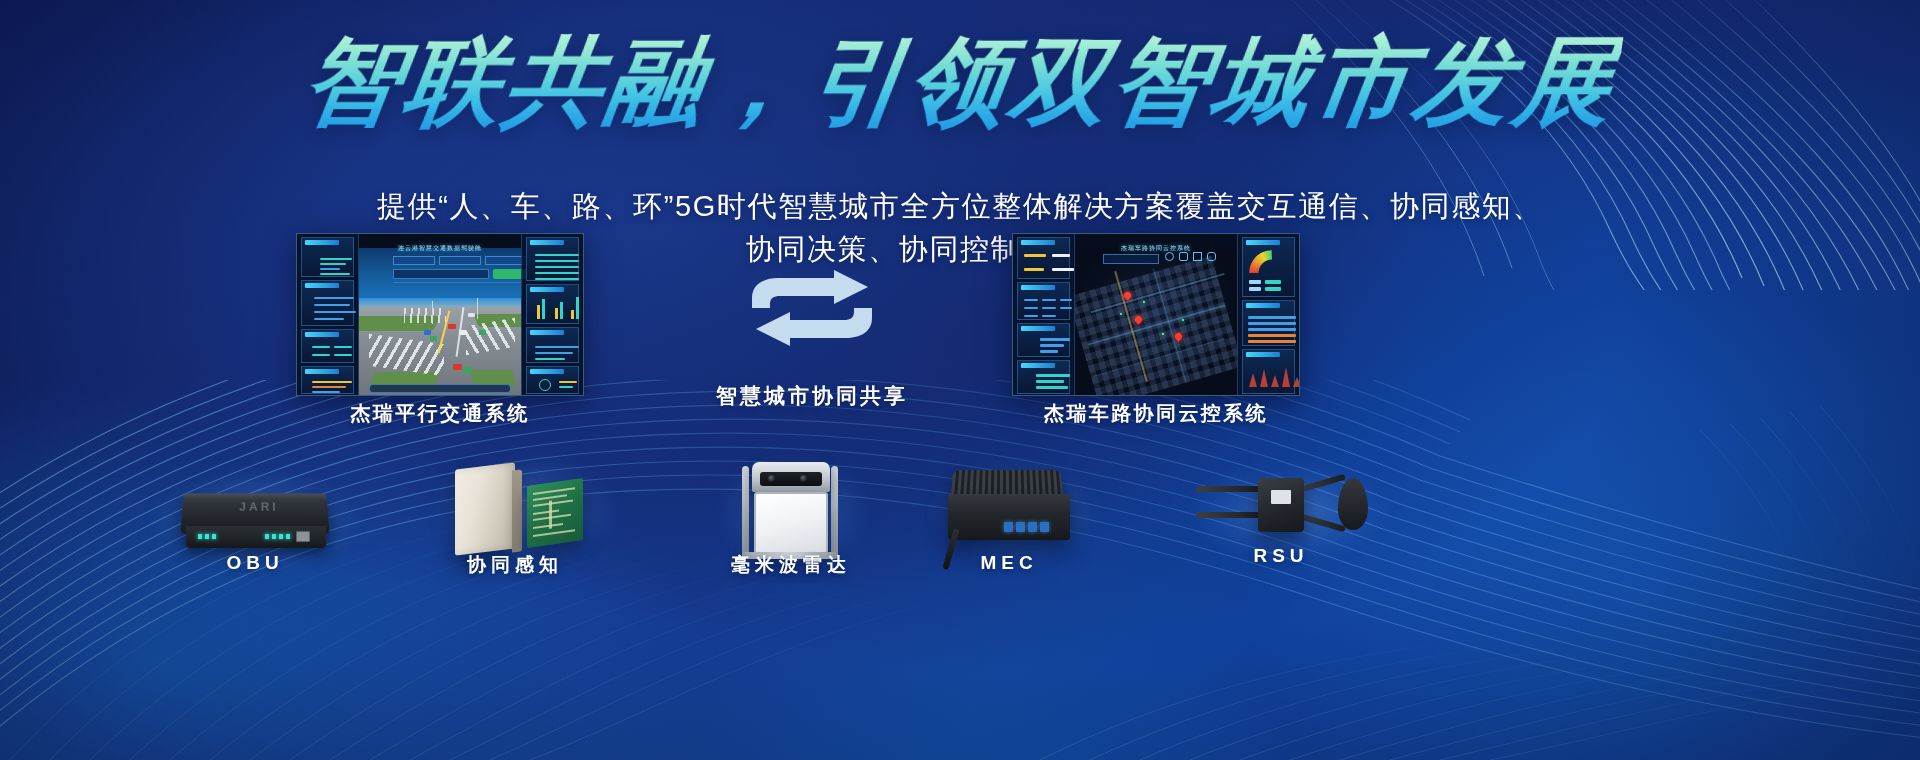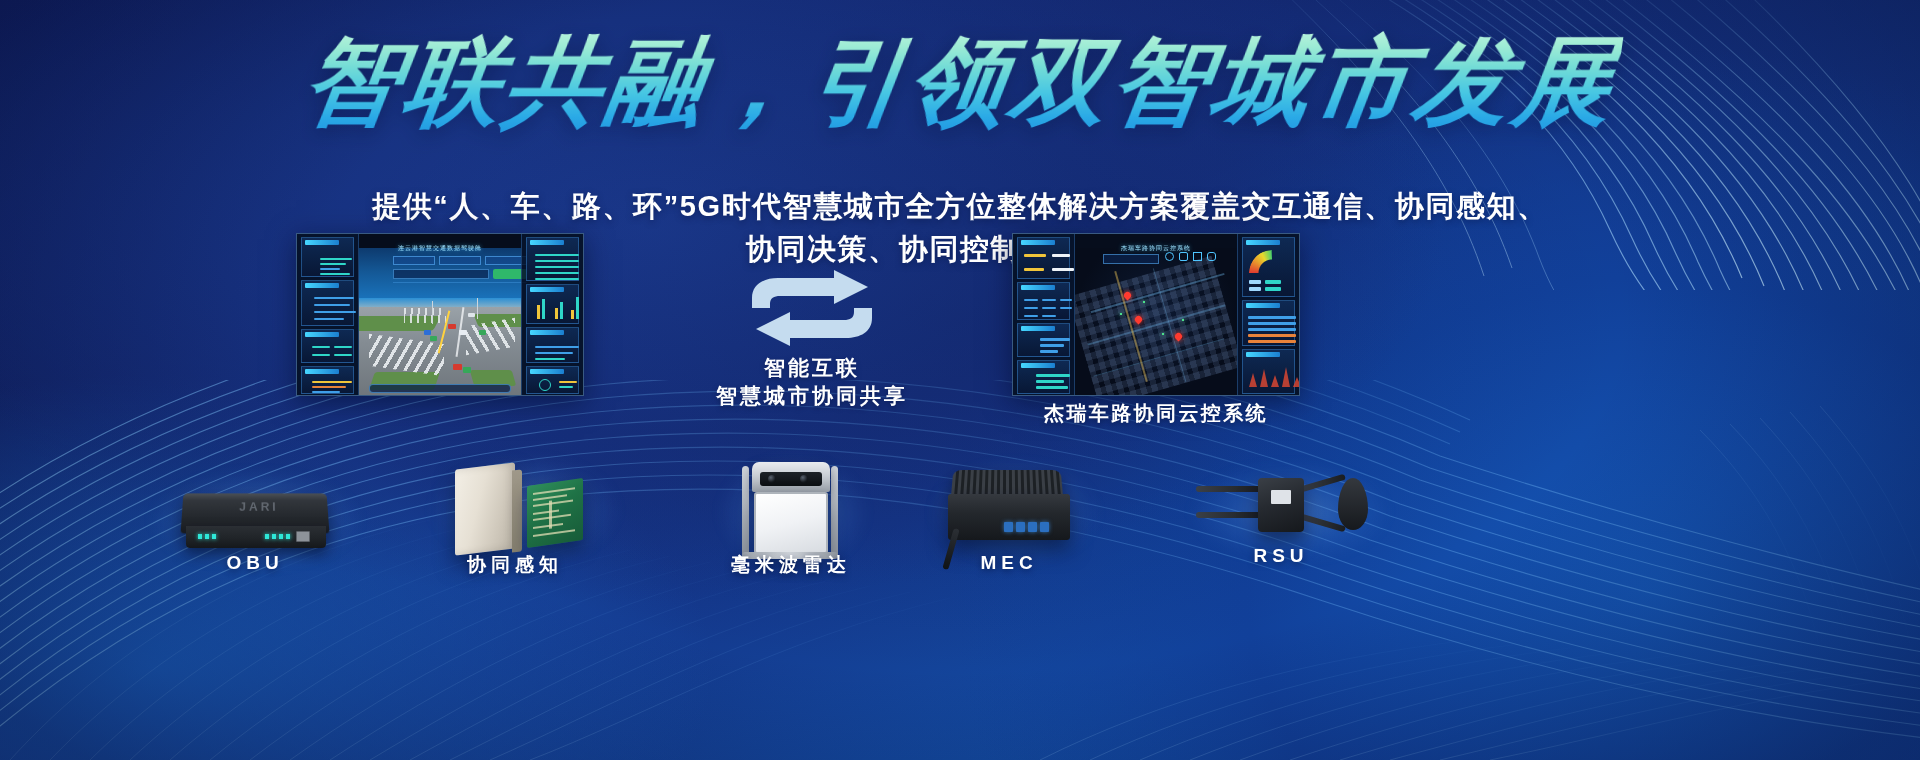--- a/index.html
+++ b/index.html
@@ -40,21 +40,21 @@
     -webkit-text-fill-color:transparent; color:transparent;
     transform:skewX(-8deg);
     filter:drop-shadow(0 4px 10px rgba(4,16,60,0.45));
   }
 
   
   .sub-wrap{ position:absolute; left:0; top:185px; width:1920px; text-align:center; }
   .sub-line{
     color:#ffffff;
     font-size:29px;
-    font-weight:700;
+    font-weight:400;
     letter-spacing:1.6px;
     line-height:43px;
     text-shadow:0 2px 6px rgba(5,18,62,0.5);
   }
 
   
   .panel{
     position:absolute;
     border:1px solid rgba(120,185,255,0.45);
     background:#060d1c;
@@ -444,20 +444,21 @@
         </div>
         <div class="db-card" style="top:132px;height:28px;">
           <span class="hd"></span>
           <i style="position:absolute;left:12px;top:12px;width:12px;height:12px;border:1px solid #2fd6c8;border-radius:50%;"></i>
           <i class="db-bar y" style="left:32px;top:14px;width:18px;"></i>
           <i class="db-bar" style="left:32px;top:19px;width:14px;"></i>
         </div>
       </div>
     </div>
   </div>
+  <div class="panel-caption" id="cap-left">杰瑞平行交通系统</div>
 
   <div class="panel" id="panel-right">
     <div class="db">
       <div class="city-scene">
         <div style="position:absolute;inset:0;background:radial-gradient(ellipse at 50% 45%, #0d1a33 0%, #060c1a 70%);"></div>
 
         <div style="position:absolute;left:4%;top:18%;width:92%;height:78%;transform:rotate(-16deg);
              background:repeating-linear-gradient(0deg,rgba(120,150,200,0.16) 0px,rgba(120,150,200,0.16) 7px,rgba(0,0,0,0) 7px,rgba(0,0,0,0) 12px),
                         repeating-linear-gradient(90deg,rgba(120,150,200,0.16) 0px,rgba(120,150,200,0.16) 6px,rgba(0,0,0,0) 6px,rgba(0,0,0,0) 11px);"></div>
 
@@ -552,21 +553,20 @@
         </div>
       </div>
     </div>
   </div>
   <div class="panel-caption" id="cap-right">杰瑞车路协同云控系统</div>
 
   <svg id="exchange" viewBox="0 0 136 80">
     <path d="M8,30 C8,16 20,10 34,10 L90,10 L90,2 L124,19 L90,36 L90,28 L36,28 C30,28 26,30 26,36 L26,40 L8,40 Z" fill="#c5dcef"></path>
     <path d="M128,50 C128,64 116,70 102,70 L46,70 L46,78 L12,61 L46,44 L46,52 L100,52 C106,52 110,50 110,44 L110,40 L128,40 Z" fill="#c5dcef"></path>
   </svg>
-  <div class="ex-text" id="ex-l1">智能互联</div>
   <div class="ex-text" id="ex-l2">智慧城市协同共享</div>
 
   <div class="product">
     <div class="prod-glow" style="left:150px;top:470px;width:212px;height:100px;"></div>
     <div id="obu-body"></div>
     <div id="obu-brand">JARI</div>
     <div id="obu-front"></div>
     <i class="obu-led" style="left:198px;"></i>
       <i class="obu-led" style="left:205px;"></i>
       <i class="obu-led" style="left:212px;"></i>

